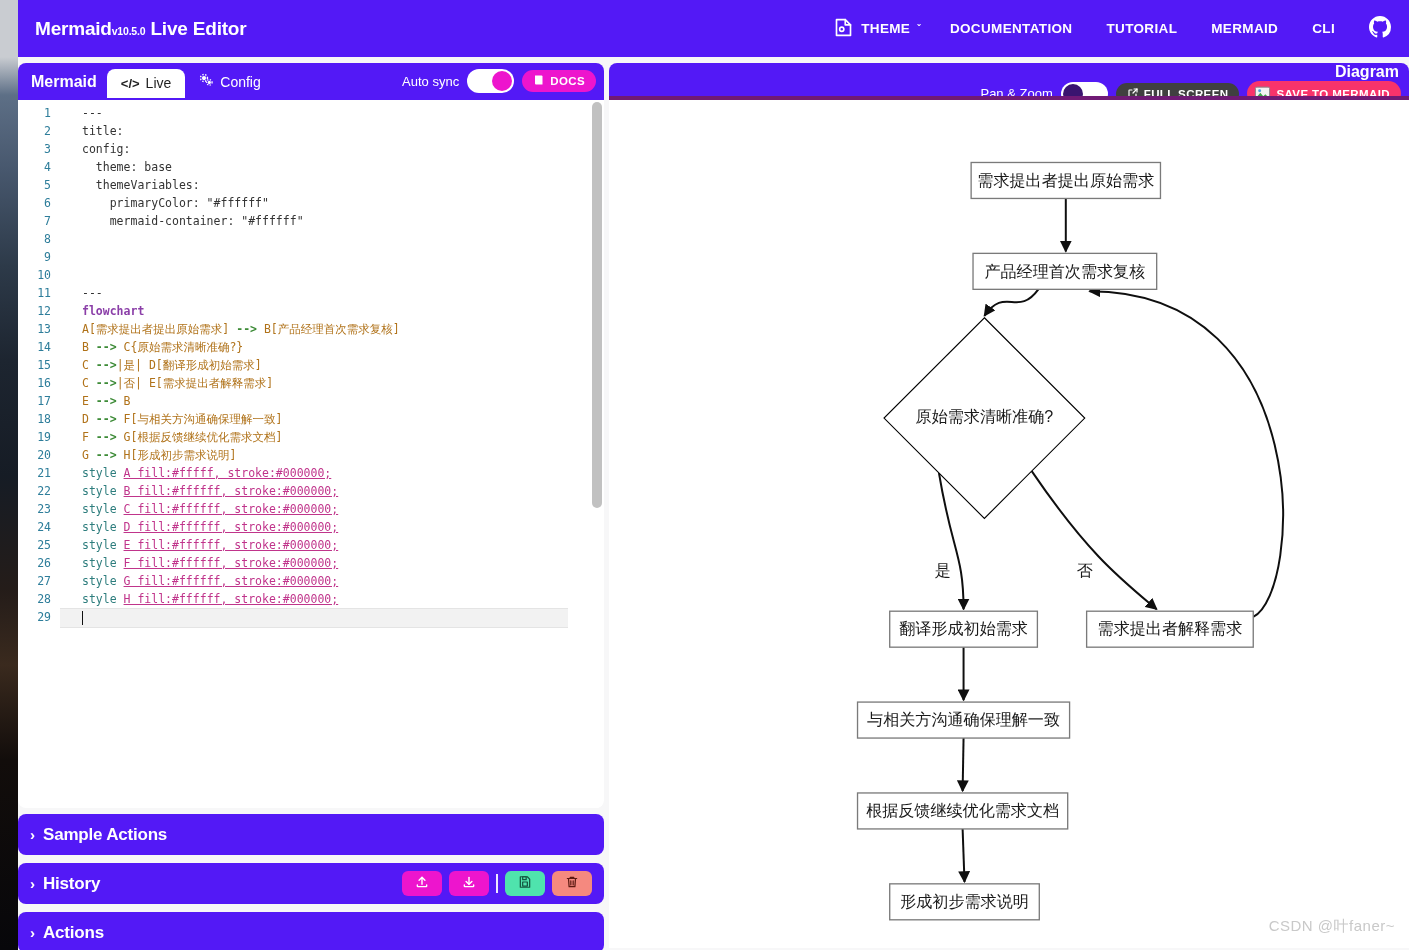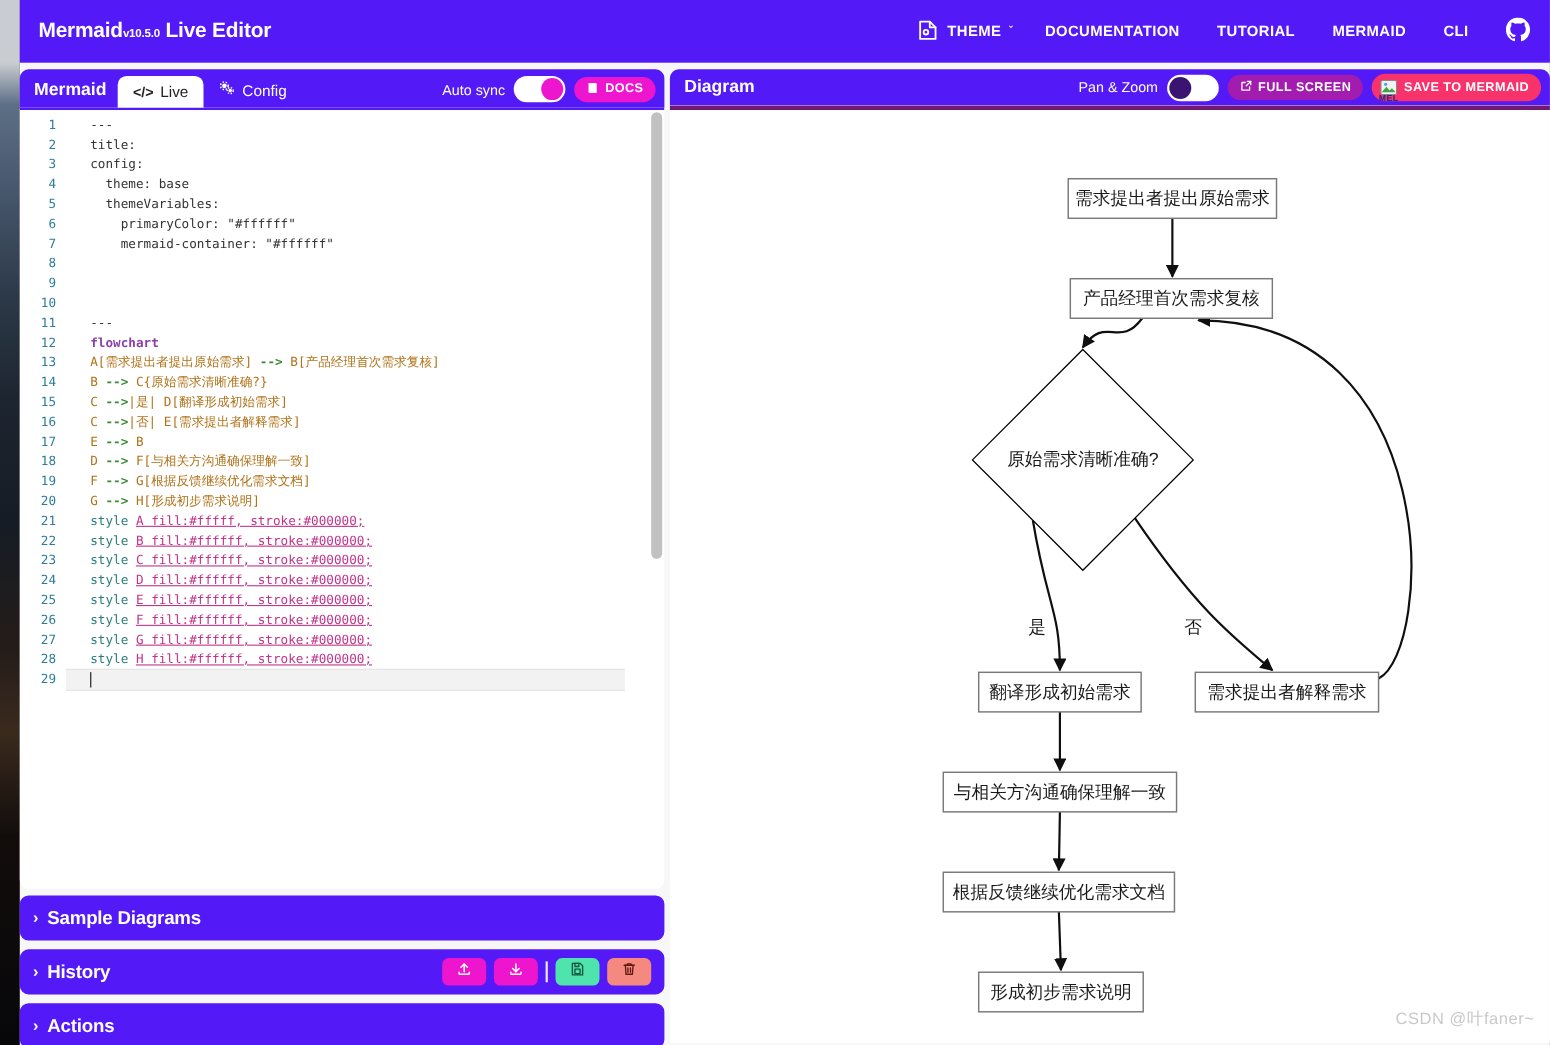--- a/index.html
+++ b/index.html
@@ -80,21 +80,21 @@
     width: 20px; height: 20px; border-radius: 50%; background: #ed15cd;
   }
   .toggle.off .knob { left: 2px; right: auto; background: #3a1470; }
   .pill {
     display: flex; align-items: center; gap: 5px;
     border-radius: 13px; padding: 4px 11px; font-size: 11.5px;
     font-weight: bold; letter-spacing: .4px; color: #fff; cursor: pointer;
     white-space: nowrap;
   }
   .pill.docs { background: #ed15cd; }
-  .pill.fullscreen { background: #a21caf; }
+  .pill.fullscreen { background: #404040; }
   .pill.savemermaid { background: #f8336b; padding-left: 7px; }
   
   #code-wrap {
     background: #fff; height: 710px; border-radius: 0 0 8px 8px;
     position: relative; overflow: hidden; border-top: 2px solid #5319f6;
   }
   #code {
     position: absolute; inset: 0; padding: 4px 0 0 0;
     font-family: "DejaVu Sans Mono", monospace; font-size: 11.5px;
     line-height: 18px; white-space: pre;
@@ -244,21 +244,21 @@
     <div id="code-wrap">
       <div id="code"><div class="crow"><span class="gut">1</span><span class="ctext"><span class="tok-str">---</span></span></div><div class="crow"><span class="gut">2</span><span class="ctext"><span class="tok-str">title:</span></span></div><div class="crow"><span class="gut">3</span><span class="ctext"><span class="tok-str">config:</span></span></div><div class="crow"><span class="gut">4</span><span class="ctext"><span class="tok-str">  theme: base</span></span></div><div class="crow"><span class="gut">5</span><span class="ctext"><span class="tok-str">  themeVariables:</span></span></div><div class="crow"><span class="gut">6</span><span class="ctext"><span class="tok-str">    primaryColor: "#ffffff"</span></span></div><div class="crow"><span class="gut">7</span><span class="ctext"><span class="tok-str">    mermaid-container: "#ffffff"</span></span></div><div class="crow"><span class="gut">8</span><span class="ctext"><span class="tok-str"></span></span></div><div class="crow"><span class="gut">9</span><span class="ctext"><span class="tok-str"></span></span></div><div class="crow"><span class="gut">10</span><span class="ctext"><span class="tok-str"></span></span></div><div class="crow"><span class="gut">11</span><span class="ctext"><span class="tok-str">---</span></span></div><div class="crow"><span class="gut">12</span><span class="ctext"><span class="tok-kw">flowchart</span></span></div><div class="crow"><span class="gut">13</span><span class="ctext"><span class="tok-node">A[需求提出者提出原始需求] </span><span class="tok-arrow">--&gt; </span><span class="tok-node">B[产品经理首次需求复核]</span></span></div><div class="crow"><span class="gut">14</span><span class="ctext"><span class="tok-node">B </span><span class="tok-arrow">--&gt; </span><span class="tok-node">C{原始需求清晰准确?}</span></span></div><div class="crow"><span class="gut">15</span><span class="ctext"><span class="tok-node">C </span><span class="tok-arrow">--&gt;</span><span class="tok-node">|是| D[翻译形成初始需求]</span></span></div><div class="crow"><span class="gut">16</span><span class="ctext"><span class="tok-node">C </span><span class="tok-arrow">--&gt;</span><span class="tok-node">|否| E[需求提出者解释需求]</span></span></div><div class="crow"><span class="gut">17</span><span class="ctext"><span class="tok-node">E </span><span class="tok-arrow">--&gt; </span><span class="tok-node">B</span></span></div><div class="crow"><span class="gut">18</span><span class="ctext"><span class="tok-node">D </span><span class="tok-arrow">--&gt; </span><span class="tok-node">F[与相关方沟通确保理解一致]</span></span></div><div class="crow"><span class="gut">19</span><span class="ctext"><span class="tok-node">F </span><span class="tok-arrow">--&gt; </span><span class="tok-node">G[根据反馈继续优化需求文档]</span></span></div><div class="crow"><span class="gut">20</span><span class="ctext"><span class="tok-node">G </span><span class="tok-arrow">--&gt; </span><span class="tok-node">H[形成初步需求说明]</span></span></div><div class="crow"><span class="gut">21</span><span class="ctext"><span class="tok-style">style </span><span class="tok-id">A fill:#fffff, stroke:#000000;</span></span></div><div class="crow"><span class="gut">22</span><span class="ctext"><span class="tok-style">style </span><span class="tok-id">B fill:#ffffff, stroke:#000000;</span></span></div><div class="crow"><span class="gut">23</span><span class="ctext"><span class="tok-style">style </span><span class="tok-id">C fill:#ffffff, stroke:#000000;</span></span></div><div class="crow"><span class="gut">24</span><span class="ctext"><span class="tok-style">style </span><span class="tok-id">D fill:#ffffff, stroke:#000000;</span></span></div><div class="crow"><span class="gut">25</span><span class="ctext"><span class="tok-style">style </span><span class="tok-id">E fill:#ffffff, stroke:#000000;</span></span></div><div class="crow"><span class="gut">26</span><span class="ctext"><span class="tok-style">style </span><span class="tok-id">F fill:#ffffff, stroke:#000000;</span></span></div><div class="crow"><span class="gut">27</span><span class="ctext"><span class="tok-style">style </span><span class="tok-id">G fill:#ffffff, stroke:#000000;</span></span></div><div class="crow"><span class="gut">28</span><span class="ctext"><span class="tok-style">style </span><span class="tok-id">H fill:#ffffff, stroke:#000000;</span></span></div><div class="crow cursor"><span class="gut">29</span><span class="ctext"><span class="caretbar"></span></span></div></div>
       <div id="code-scroll">
         <div class="thumb"></div>
       </div>
     </div>
   </div>
 
   <div class="acc" id="acc-sample">
     <span class="chev">›</span>
-    <span class="lbl">Sample Diagrams</span>
+    <span class="lbl">Sample Actions</span>
   </div>
 
   <div class="acc" id="acc-history">
     <span class="chev">›</span>
     <span class="lbl">History</span>
     <div class="hist-btns">
       <div class="sq pink">
         <span>
           <svg width="14" height="14" viewBox="0 0 24 24" fill="none" stroke="#fff" stroke-width="2.4" stroke-linecap="round" stroke-linejoin="round">
               <path d="M12 16V4"></path>
@@ -298,21 +298,21 @@
       </div>
     </div>
   </div>
 
   <div class="acc" id="acc-actions">
     <span class="chev">›</span>
     <span class="lbl">Actions</span>
   </div>
 
   <div id="diagram-panel">
-    <div class="panel-head" style="align-items:center;height:33px;">
+    <div class="panel-head" style="align-items:flex-end;height:33px;flex-direction:column;">
       <div class="panel-title" style="padding-bottom:0">Diagram</div>
       <div class="head-right" style="padding-bottom:0">
         <span class="sync-label">Pan &amp; Zoom</span>
         <div class="toggle off">
             <span class="knob"></span>
           </div>
         <div class="pill fullscreen">
           <span>
             <svg width="12" height="12" viewBox="0 0 24 24" fill="none" stroke="#fff" stroke-width="2.4" stroke-linecap="round" stroke-linejoin="round">
                 <path d="M14 4h6v6"></path>

